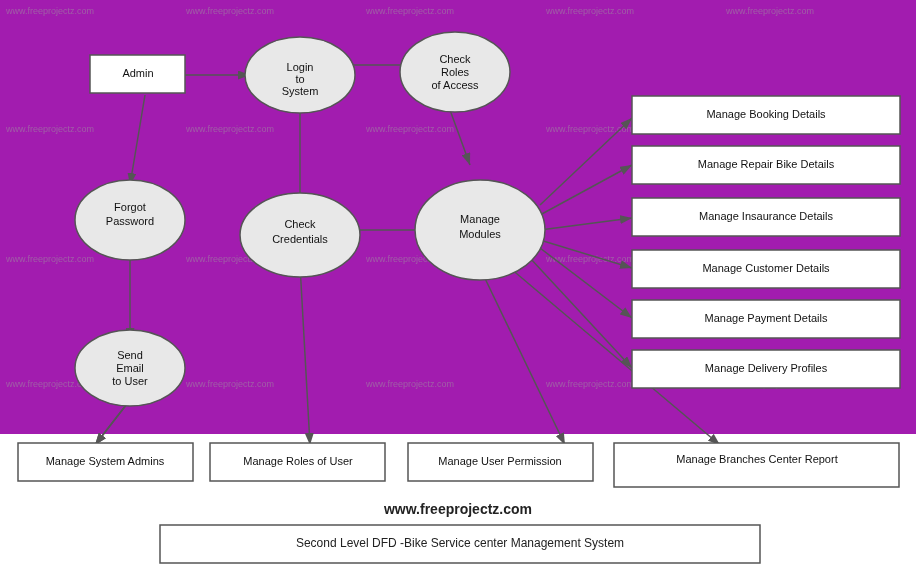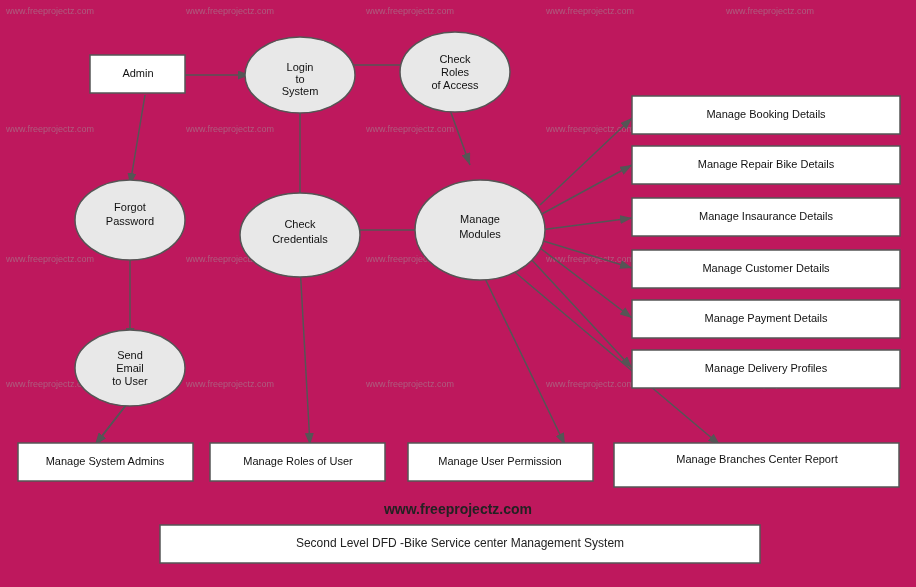--- a/index.html
+++ b/index.html
@@ -9,22 +9,22 @@
       font-size: 12px;
       width: 916px;
       height: 587px;
       overflow: hidden;
       position: relative;
     }
     .diagram-container {
       position: absolute;
       top: 0; left: 0;
       width: 916px;
-      height: 587px;
-      background: #be185d;
+      height: 434px;
+      background: #a21caf;
     }
     svg {
       position: absolute;
       top: 0; left: 0;
       width: 916px;
       height: 587px;
     }
     
     .ellipse {
       fill: #e8e8e8;

